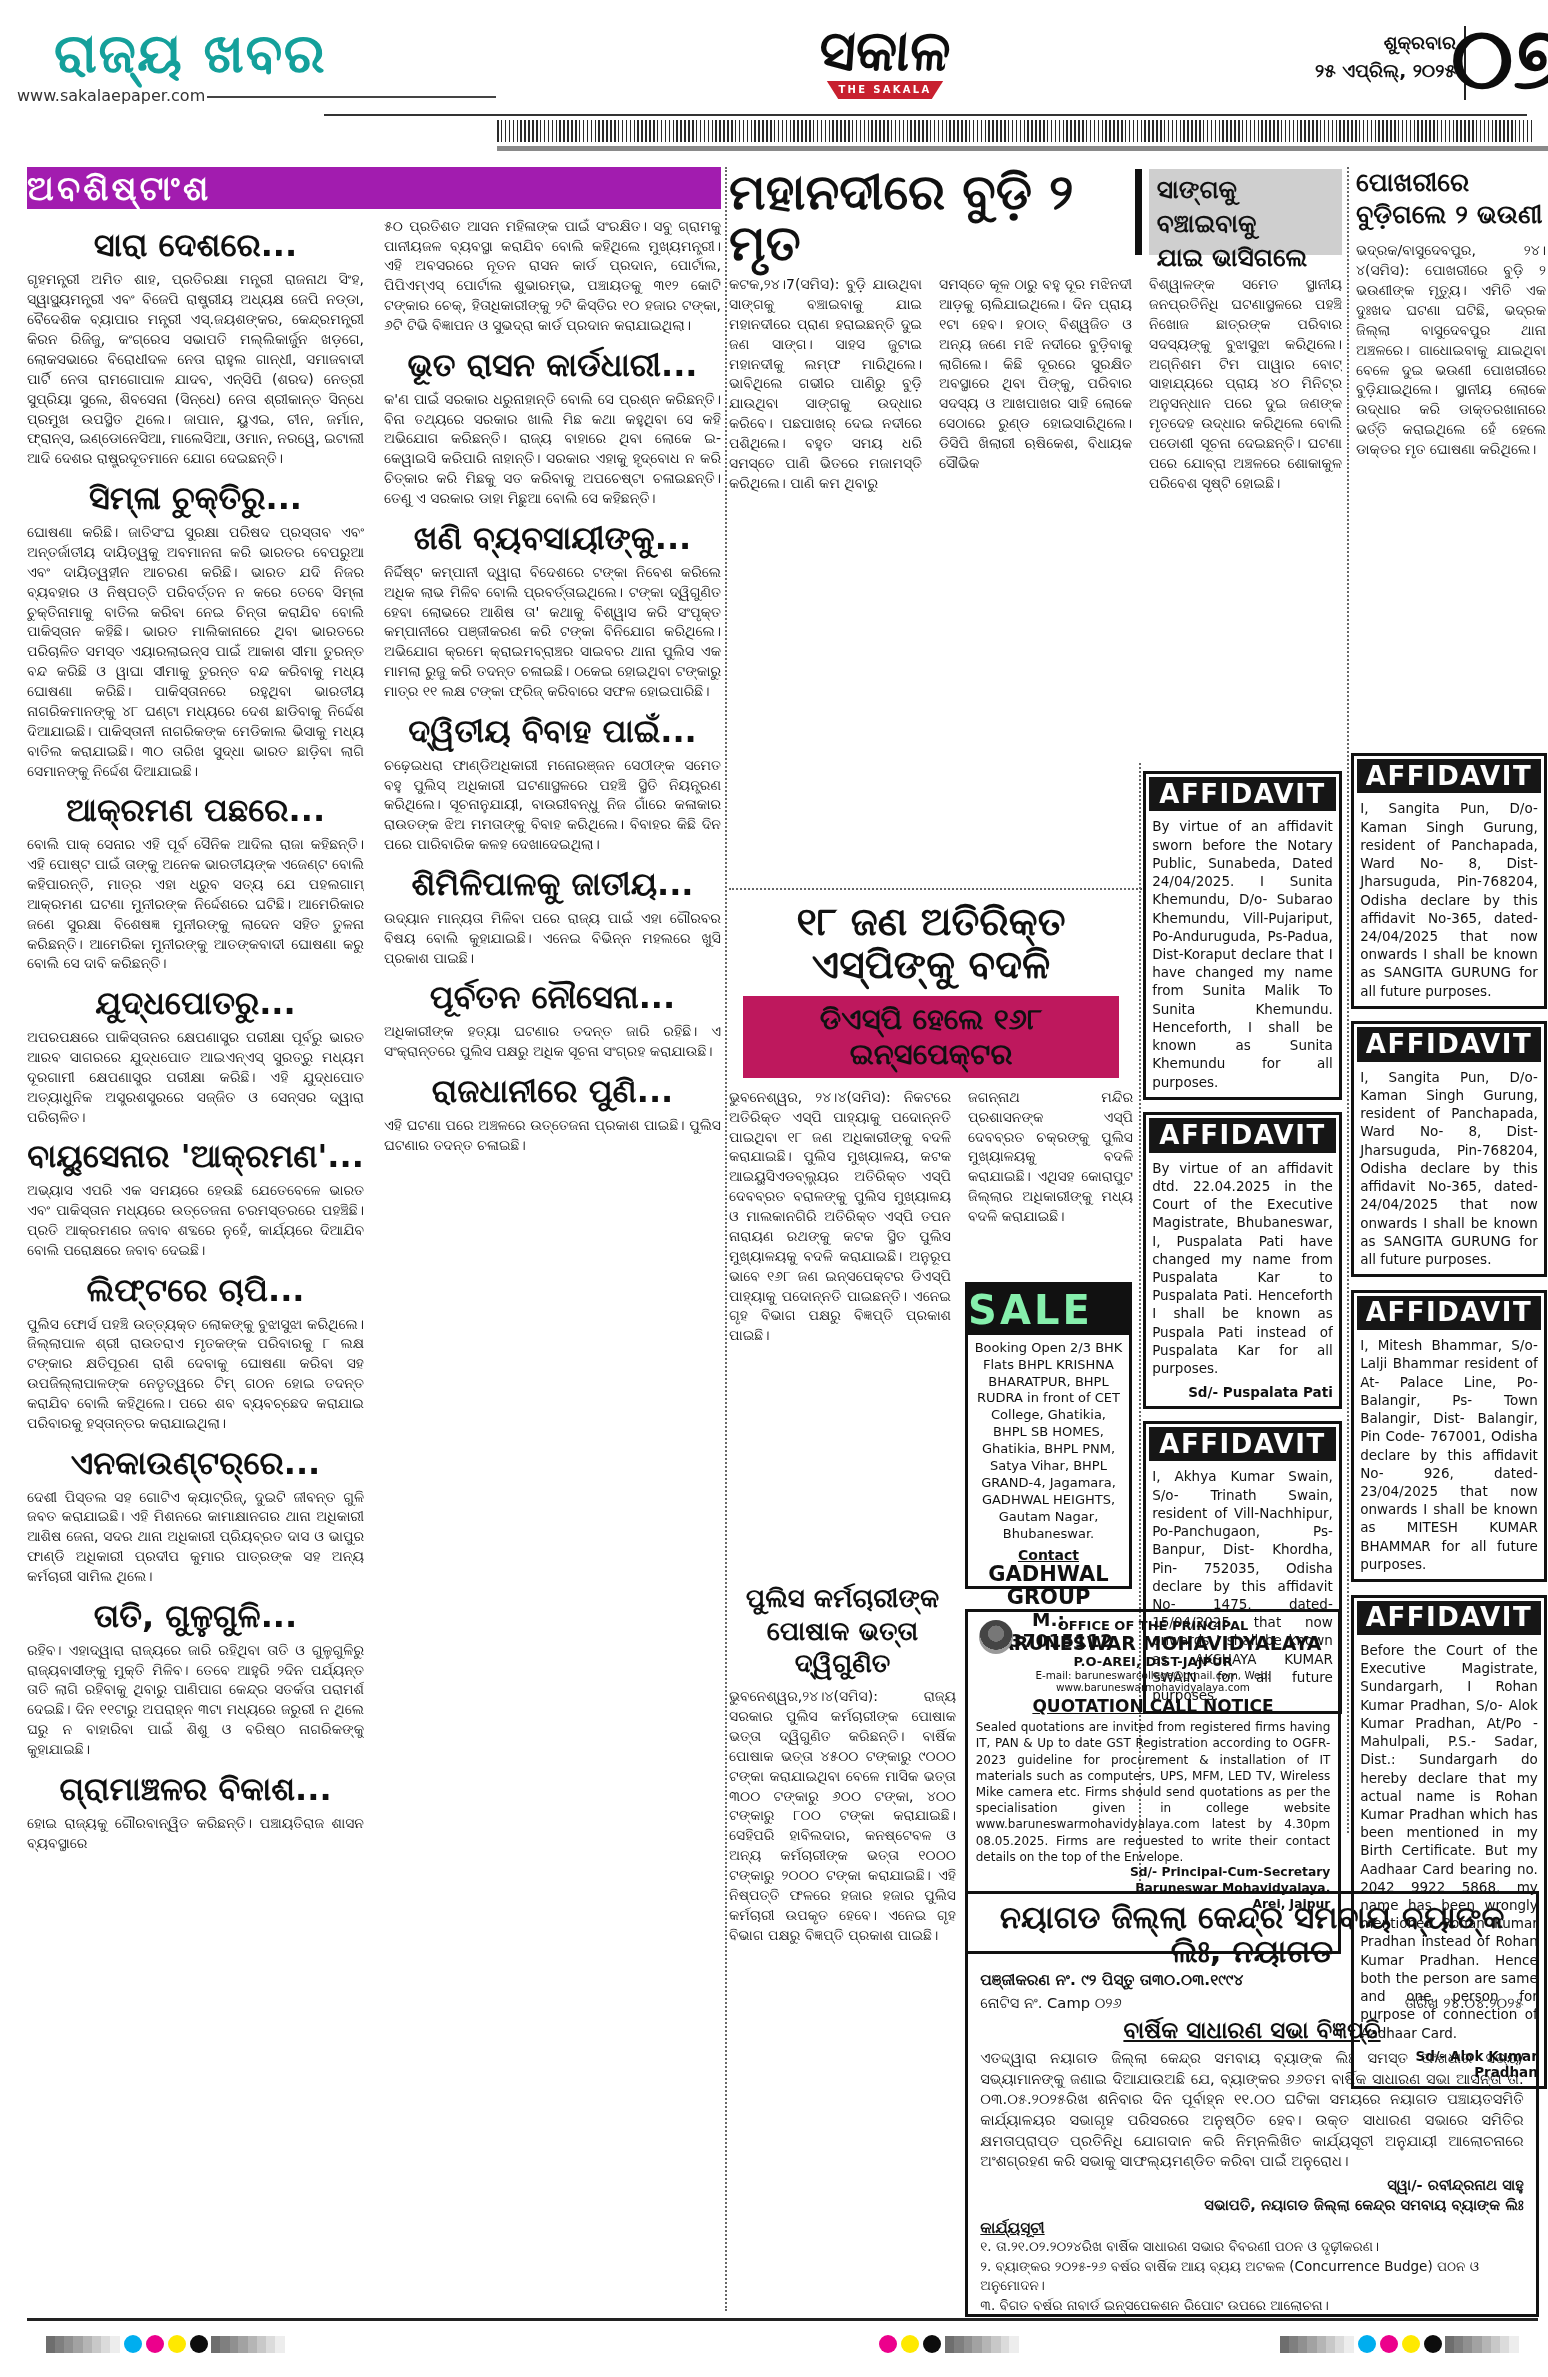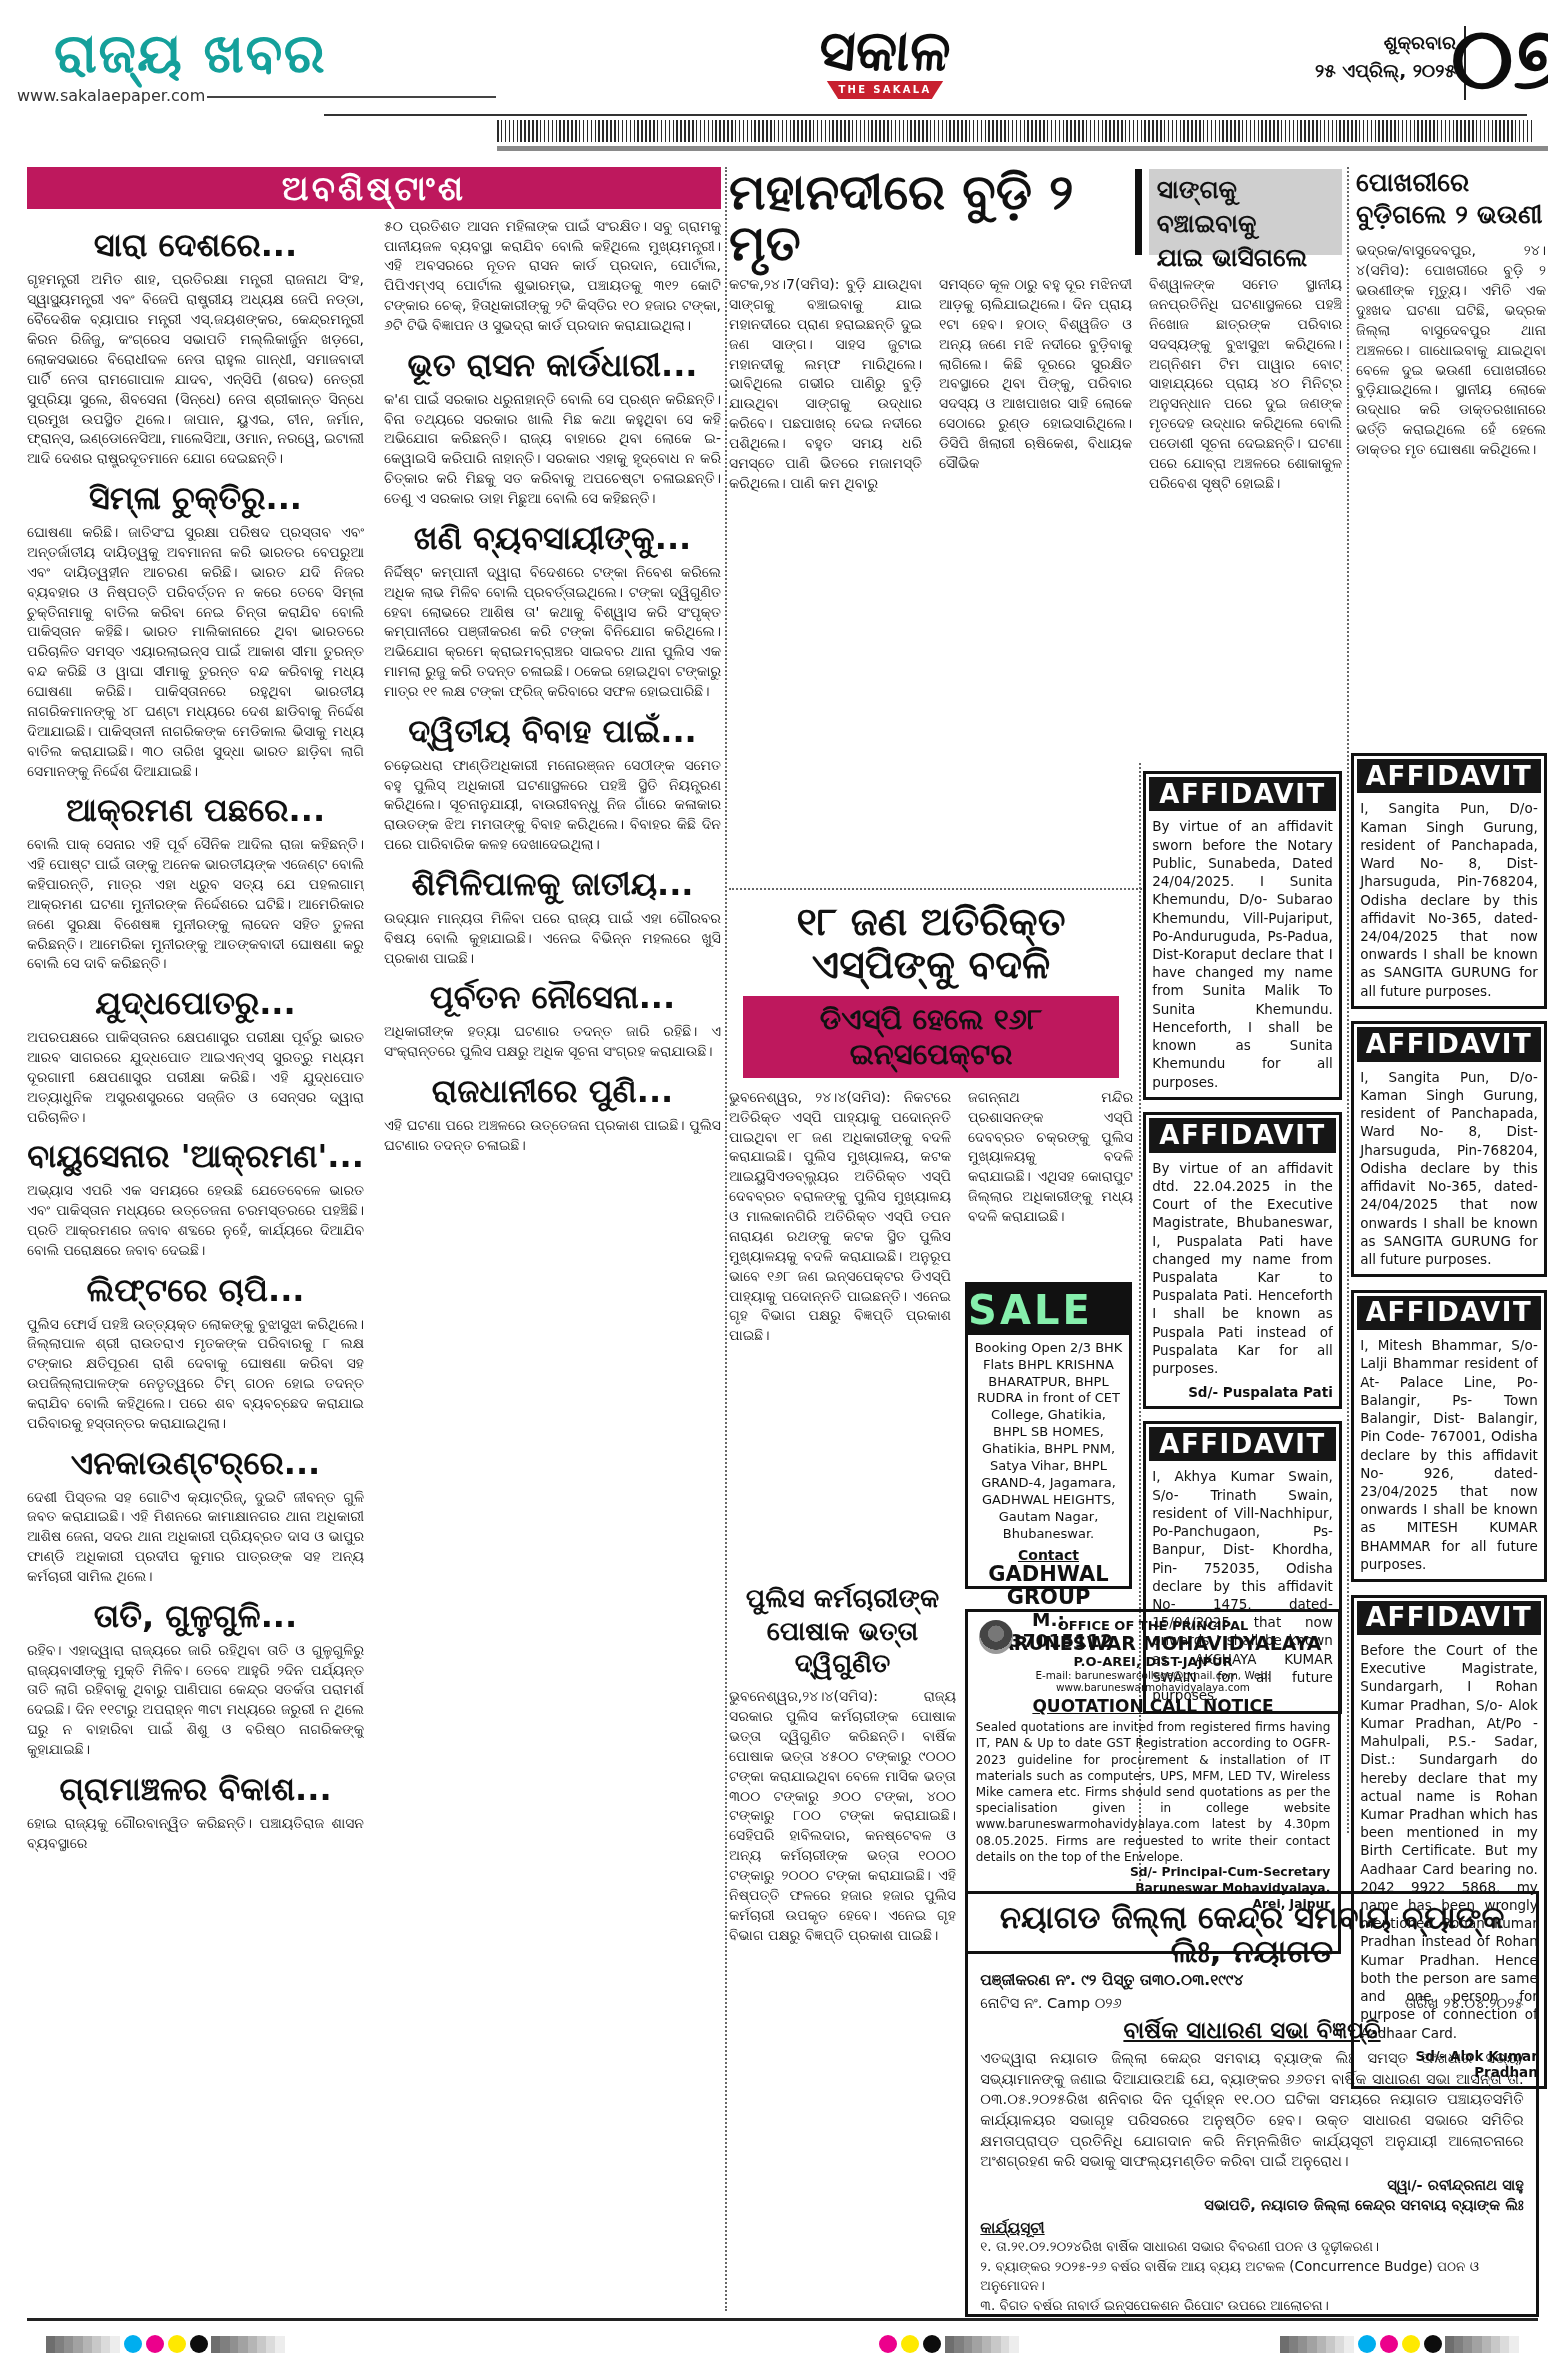--- a/index.html
+++ b/index.html
@@ -20,22 +20,22 @@
   .top-rule{position:absolute;left:324px;top:114px;width:1203px;height:2.3px;background:#333;}
   .barcode{position:absolute;left:497px;top:120px;width:1037px;height:21.6px;
            background:repeating-linear-gradient(90deg,#2a2a2a 0 1.5px,#ffffff 1.5px 3.9px);}
   .gray-rule{position:absolute;left:497px;top:146px;width:1051px;height:5.4px;background:#8a8a8a;}
   
   .headline-md{font-weight:bold;font-size:32px;text-align:center;margin:10.8px 0 6.2px;line-height:1.15;}
   .body-text{font-size:14px;line-height:1.42;text-align:justify;}
   .prewrap{white-space:pre-line;}
   
   .left-sec{position:absolute;left:27px;top:167px;width:694px;height:2144px;overflow:hidden;}
-  .sec-banner{width:100%;height:42px;background:#be185d;color:#fff;font-size:34px;font-weight:bold;
-              text-align:center;line-height:42px;letter-spacing:3.1px;}
+  .sec-banner{width:100%;height:42px;background:#a21caf;color:#fff;font-size:34px;font-weight:bold;
+              line-height:42px;letter-spacing:3.1px;}
   .left-cols{display:flex;gap:20px;margin-top:7.7px;}
   .lcol{width:337px;height:2082px;overflow:hidden;}
   
   .vdot{position:absolute;width:0;border-left:2.3px dotted #666;}
   .hdot{position:absolute;height:0;border-top:2.3px dotted #666;}
   
   .mahanadi{position:absolute;left:729px;top:167px;width:613px;height:717px;overflow:hidden;}
   .mah-head{position:absolute;left:0;top:0;width:401px;font-size:49px;font-weight:bold;line-height:1.05;}
   .mah-bar{position:absolute;left:406px;top:1.5px;width:7px;height:86px;background:#111;}
   .mah-sub{position:absolute;left:420px;top:1.5px;width:193px;height:86px;background:#cfcfcf;

